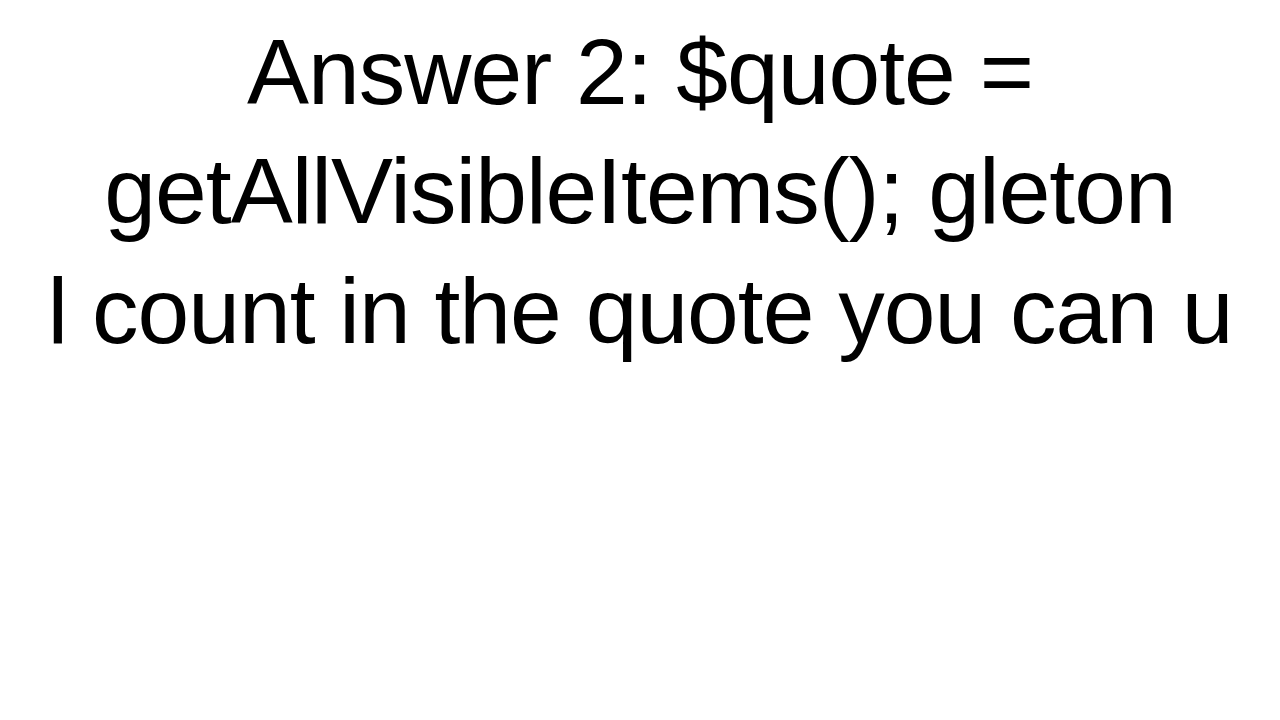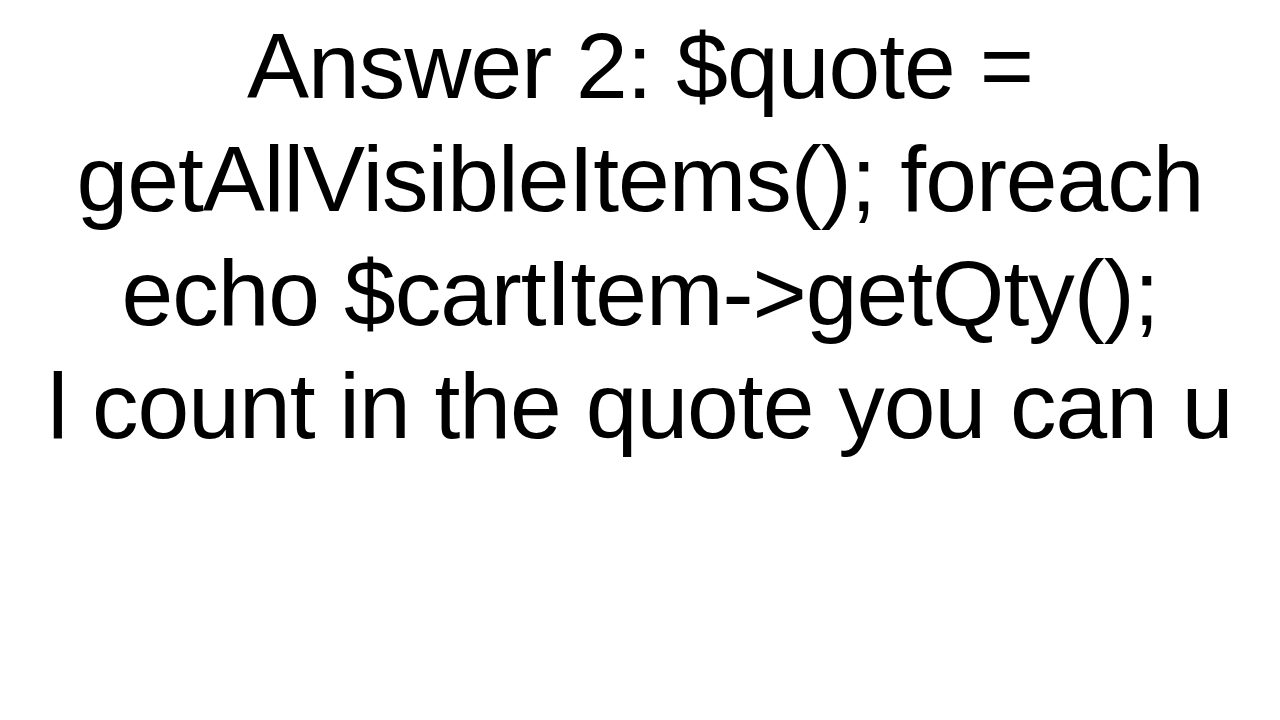--- a/index.html
+++ b/index.html
@@ -21,23 +21,23 @@
     color: #000000;
     font-size: 93px;
     line-height: 1.22;
     letter-spacing: -1px;
     white-space: nowrap;
     text-align: center;
     padding-top: 10px;
   }
   .line {
     display: block;
+    margin-top: 6px;
   }
 </style>
 </head>
 <body>
 
 <div class="text-container">
   <span class="line">Answer 2: $quote =</span>
-  <span class="line">getAllVisibleItems();  foreach</span>
-  <span class="line">echo $cartItem-&gt;getQty();</span>
+  <span class="line">getAllVisibleItems();  gleton</span>
   <span class="line">l count in the quote you can u</span>
 </div>
 
 </body></html>

